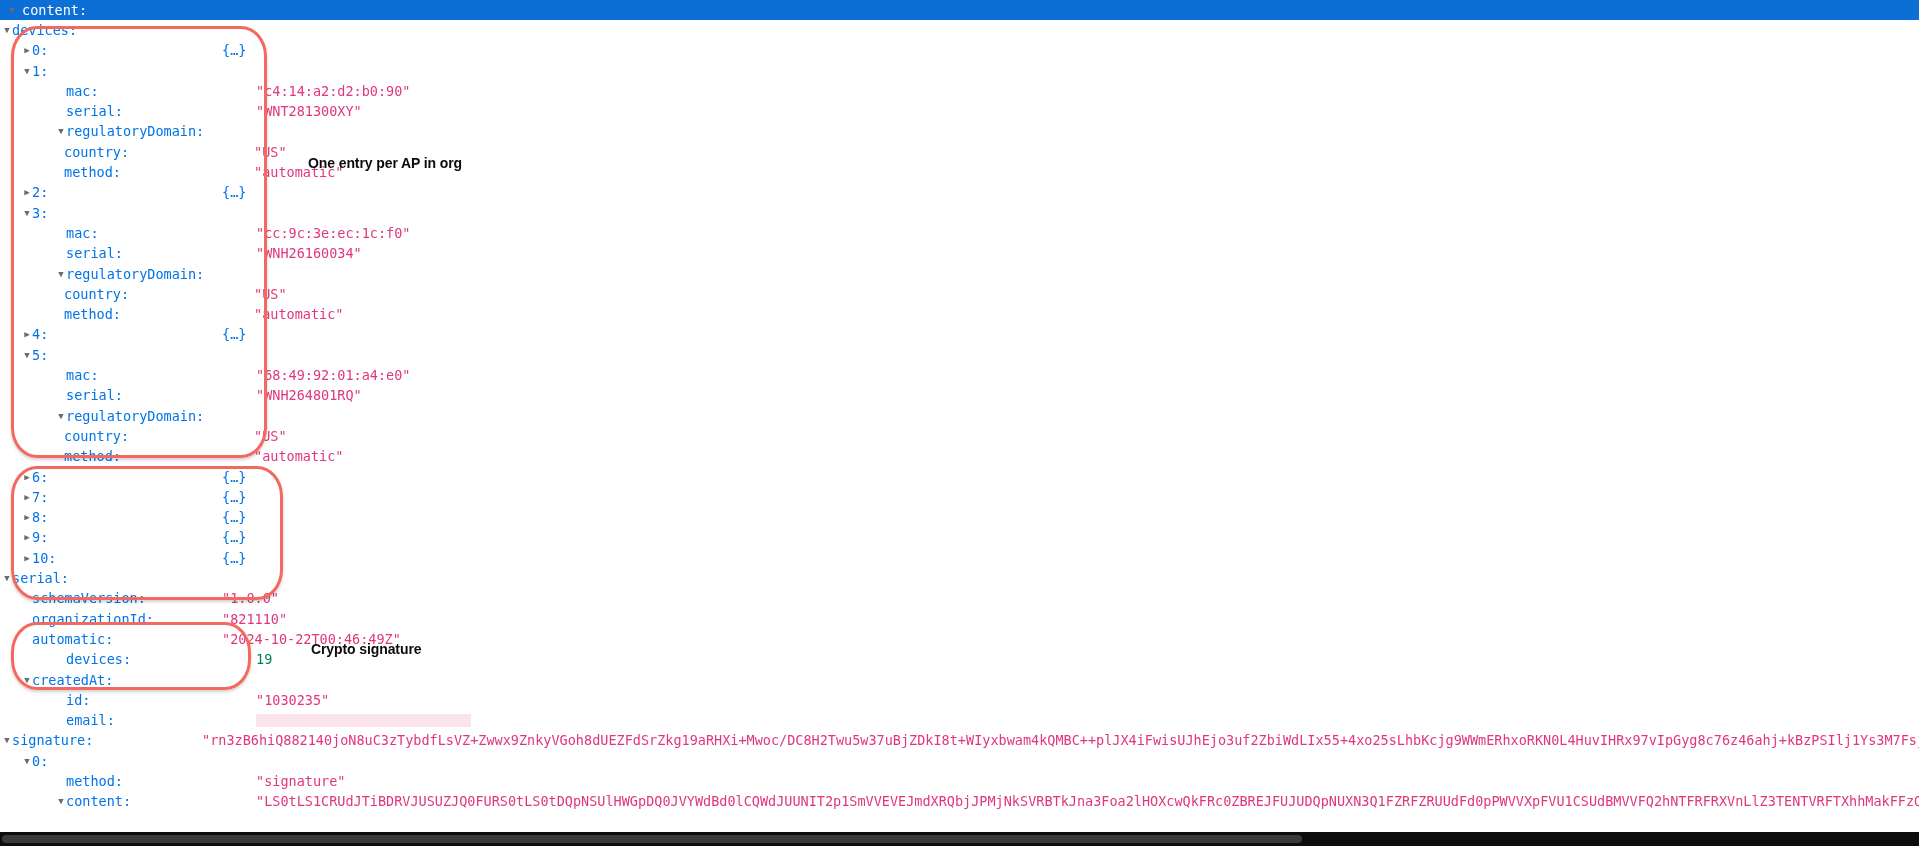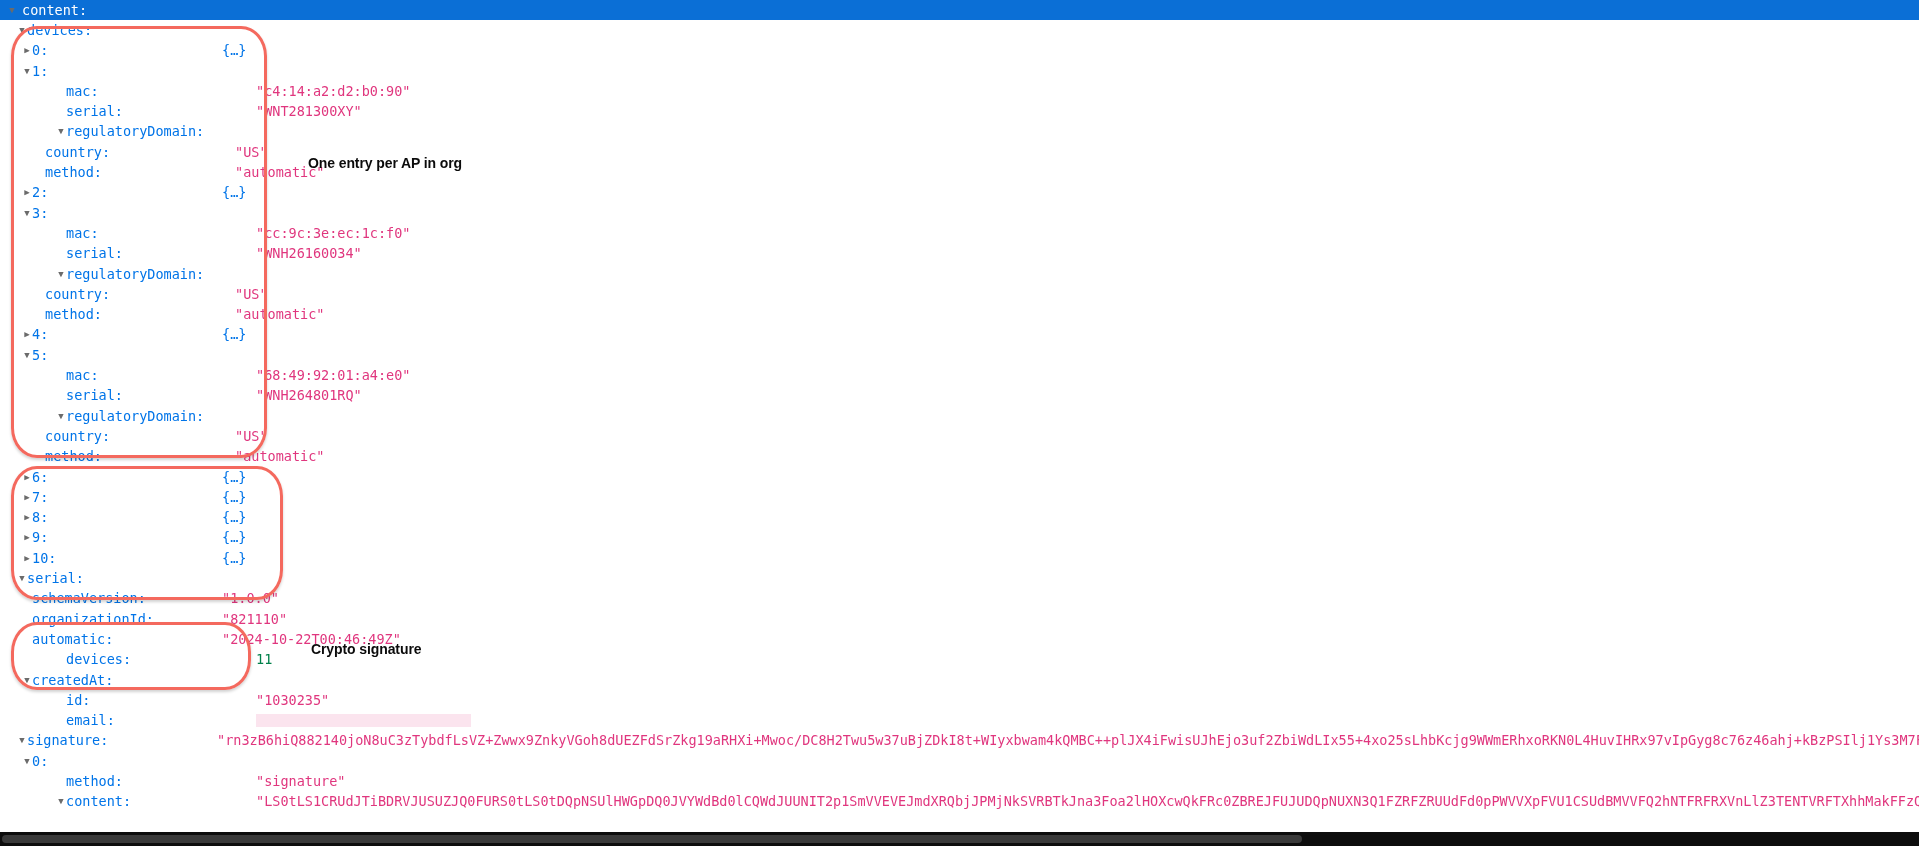--- a/index.html
+++ b/index.html
@@ -83,24 +83,24 @@
   }
   .twisty.hidden { visibility: hidden; }
 
   .key-name  { color: #0074e8; }
   .key-index { color: #0074e8; }
   .str       { color: #e0367e; }
   .num       { color: #00804a; }
   .obj-stub  { color: #0074e8; }
 
   
-  .i0 { padding-left: 17px; }
+  .i0 { padding-left: 2px; }
   .i1 { padding-left: 22px; }
   .i2 { padding-left: 56px; }
-  .i3 { padding-left: 35px; }
+  .i3 { padding-left: 54px; }
 
   
   .redacted {
     display: inline-block;
     width: 215px;
     height: 13px;
     background: #fbe4ee;
     vertical-align: middle;
     margin-top: -2px;
   }
@@ -180,21 +180,21 @@
       <div class="jrow"><span class="label-cell i3"><span class="twisty hidden"></span><span class="key-name">method:</span></span><span class="val-cell"><span class="str">"automatic"</span></span></div>
       <div class="jrow"><span class="label-cell i1"><span class="twisty">▶</span><span class="key-index">6:</span></span><span class="val-cell"><span class="obj-stub">{…}</span></span></div>
       <div class="jrow"><span class="label-cell i1"><span class="twisty">▶</span><span class="key-index">7:</span></span><span class="val-cell"><span class="obj-stub">{…}</span></span></div>
       <div class="jrow"><span class="label-cell i1"><span class="twisty">▶</span><span class="key-index">8:</span></span><span class="val-cell"><span class="obj-stub">{…}</span></span></div>
       <div class="jrow"><span class="label-cell i1"><span class="twisty">▶</span><span class="key-index">9:</span></span><span class="val-cell"><span class="obj-stub">{…}</span></span></div>
       <div class="jrow"><span class="label-cell i1"><span class="twisty">▶</span><span class="key-index">10:</span></span><span class="val-cell"><span class="obj-stub">{…}</span></span></div>
       <div class="jrow"><span class="label-cell i0"><span class="twisty">▼</span><span class="key-name">serial:</span></span><span class="val-cell"></span></div>
       <div class="jrow"><span class="label-cell i1"><span class="twisty hidden"></span><span class="key-name">schemaVersion:</span></span><span class="val-cell"><span class="str">"1.0.0"</span></span></div>
       <div class="jrow"><span class="label-cell i1"><span class="twisty hidden"></span><span class="key-name">organizationId:</span></span><span class="val-cell"><span class="str">"821110"</span></span></div>
       <div class="jrow"><span class="label-cell i1"><span class="twisty hidden"></span><span class="key-name">automatic:</span></span><span class="val-cell"><span class="str">"2024-10-22T00:46:49Z"</span></span></div>
-      <div class="jrow"><span class="label-cell i2"><span class="twisty hidden"></span><span class="key-name">devices:</span></span><span class="val-cell"><span class="num">11</span></span></div>
+      <div class="jrow"><span class="label-cell i2"><span class="twisty hidden"></span><span class="key-name">devices:</span></span><span class="val-cell"><span class="num">19</span></span></div>
       <div class="jrow"><span class="label-cell i1"><span class="twisty">▼</span><span class="key-name">createdAt:</span></span><span class="val-cell"></span></div>
       <div class="jrow"><span class="label-cell i2"><span class="twisty hidden"></span><span class="key-name">id:</span></span><span class="val-cell"><span class="str">"1030235"</span></span></div>
       <div class="jrow"><span class="label-cell i2"><span class="twisty hidden"></span><span class="key-name">email:</span></span><span class="val-cell"><span class="redacted"></span></span></div>
       <div class="jrow"><span class="label-cell i0"><span class="twisty">▼</span><span class="key-name">signature:</span></span><span class="val-cell"><span class="str">"rn3zB6hiQ882140joN8uC3zTybdfLsVZ+Zwwx9ZnkyVGoh8dUEZFdSrZkg19aRHXi+Mwoc/DC8H2Twu5w37uBjZDkI8t+WIyxbwam4kQMBC++plJX4iFwisUJhEjo3uf2ZbiWdLIx55+4xo25sLhbKcjg9WWmERhxoRKN0L4HuvIHRx97vIpGyg8c76z46ahj+kBzPSIlj1Ys3M7Fsjy9su1rcGvTWscPWD+/U1IqS80cdZSntNt6D7zsrmQAR9gSFC</span></span></div>
       <div class="jrow"><span class="label-cell i1"><span class="twisty">▼</span><span class="key-index">0:</span></span><span class="val-cell"></span></div>
       <div class="jrow"><span class="label-cell i2"><span class="twisty hidden"></span><span class="key-name">method:</span></span><span class="val-cell"><span class="str">"signature"</span></span></div>
       <div class="jrow"><span class="label-cell i2"><span class="twisty">▼</span><span class="key-name">content:</span></span><span class="val-cell"><span class="str">"LS0tLS1CRUdJTiBDRVJUSUZJQ0FURS0tLS0tDQpNSUlHWGpDQ0JVYWdBd0lCQWdJUUNIT2p1SmVVEVEJmdXRQbjJPMjNkSVRBTkJna3Foa2lHOXcwQkFRc0ZBREJFUJUDQpNUXN3Q1FZRFZRUUdFd0pPWVVXpFVU1CSUdBMVVFQ2hNTFRFRXVnLlZ3TENTVRFTXhhMakFFzQmd0OVkJBTVRKKVTFsDQpjbUUyYVVNUWNtbDBZU0lsSUGdM</span></span></div>
     </div>
 
   <div class="annot" style="left:308px; top:155px;">One entry per AP in org</div>

